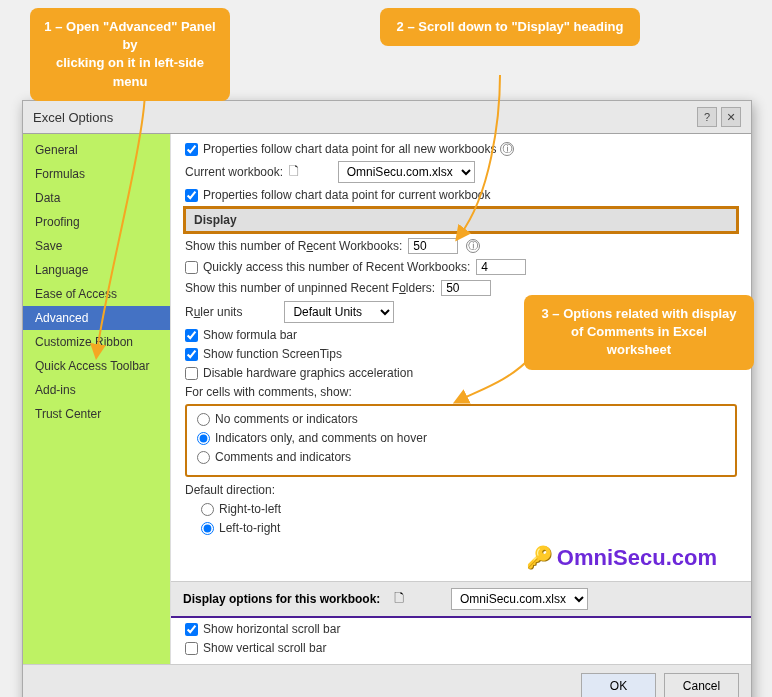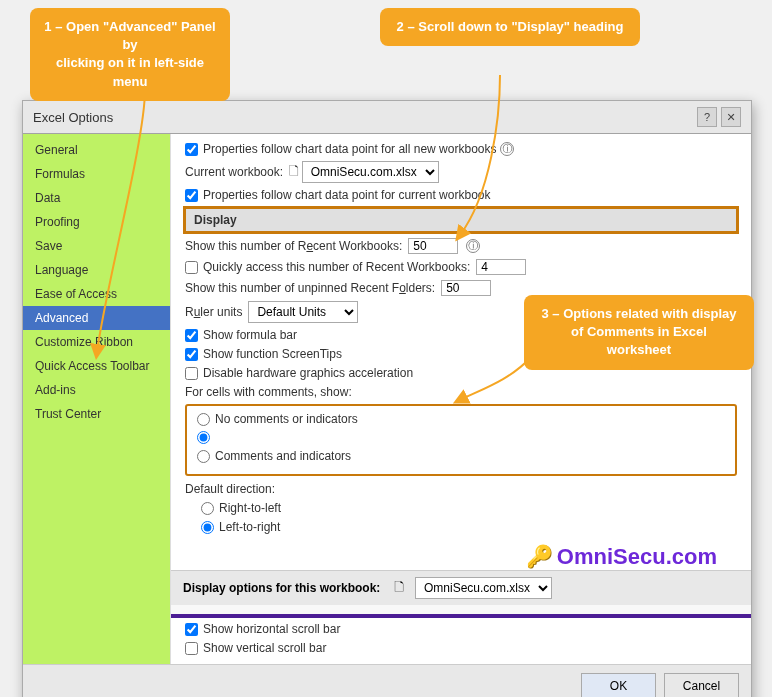--- a/index.html
+++ b/index.html
@@ -149,20 +149,21 @@
       font-size: 12px;
       margin-right: 4px;
     }
     .select-input {
       height: 22px;
       border: 1px solid #aaa;
       font-size: 12px;
       padding: 1px 4px;
       margin-right: 4px;
       background: white;
+      margin-left: 36px;
     }
 
     
     .comment-box {
       border: 2px solid #c8790a;
       border-radius: 3px;
       padding: 6px 10px;
       margin: 4px 0;
       background: white;
     }
@@ -376,20 +377,21 @@
           <span>For cells with comments, show:</span>
         </div>
 
         <div class="comment-box">
           <div class="content-row">
             <input type="radio" name="comments" style="">
             <label style="margin-left:5px;">No comments or indicators</label>
           </div>
           <div class="content-row">
             <input type="radio" name="comments" checked="" style="">
+            <label style="margin-left:5px;">Indicators only, and comments on hover</label>
           </div>
           <div class="content-row">
             <input type="radio" name="comments" style="">
             <label style="margin-left:5px;">Comments and indicators</label>
           </div>
         </div>
 
         <div class="direction-section">
           <div class="content-row">
             <span>Default direction:</span>
@@ -417,21 +419,21 @@
       </div>
 
       <div class="bottom-bar">
         <label>Display options for this workbook:</label>
         <span style="margin-right:3px;">🗋</span>
         <select class="select-input">
           <option>OmniSecu.com.xlsx</option>
         </select>
       </div>
 
-      <div style="padding:4px 14px;background:white;border-top:4px solid #4c1d95;margin-top:9px;">
+      <div style="padding:4px 14px;background:white;border-top:2px solid #4c1d95;">
         <div class="content-row">
           <input type="checkbox" checked="" style="">
           <label style="margin-left:5px;">Show horizontal scroll bar</label>
         </div>
         <div class="content-row">
           <input type="checkbox" style="">
           <label style="margin-left:5px;">Show vertical scroll bar</label>
         </div>
       </div>
     </div>

